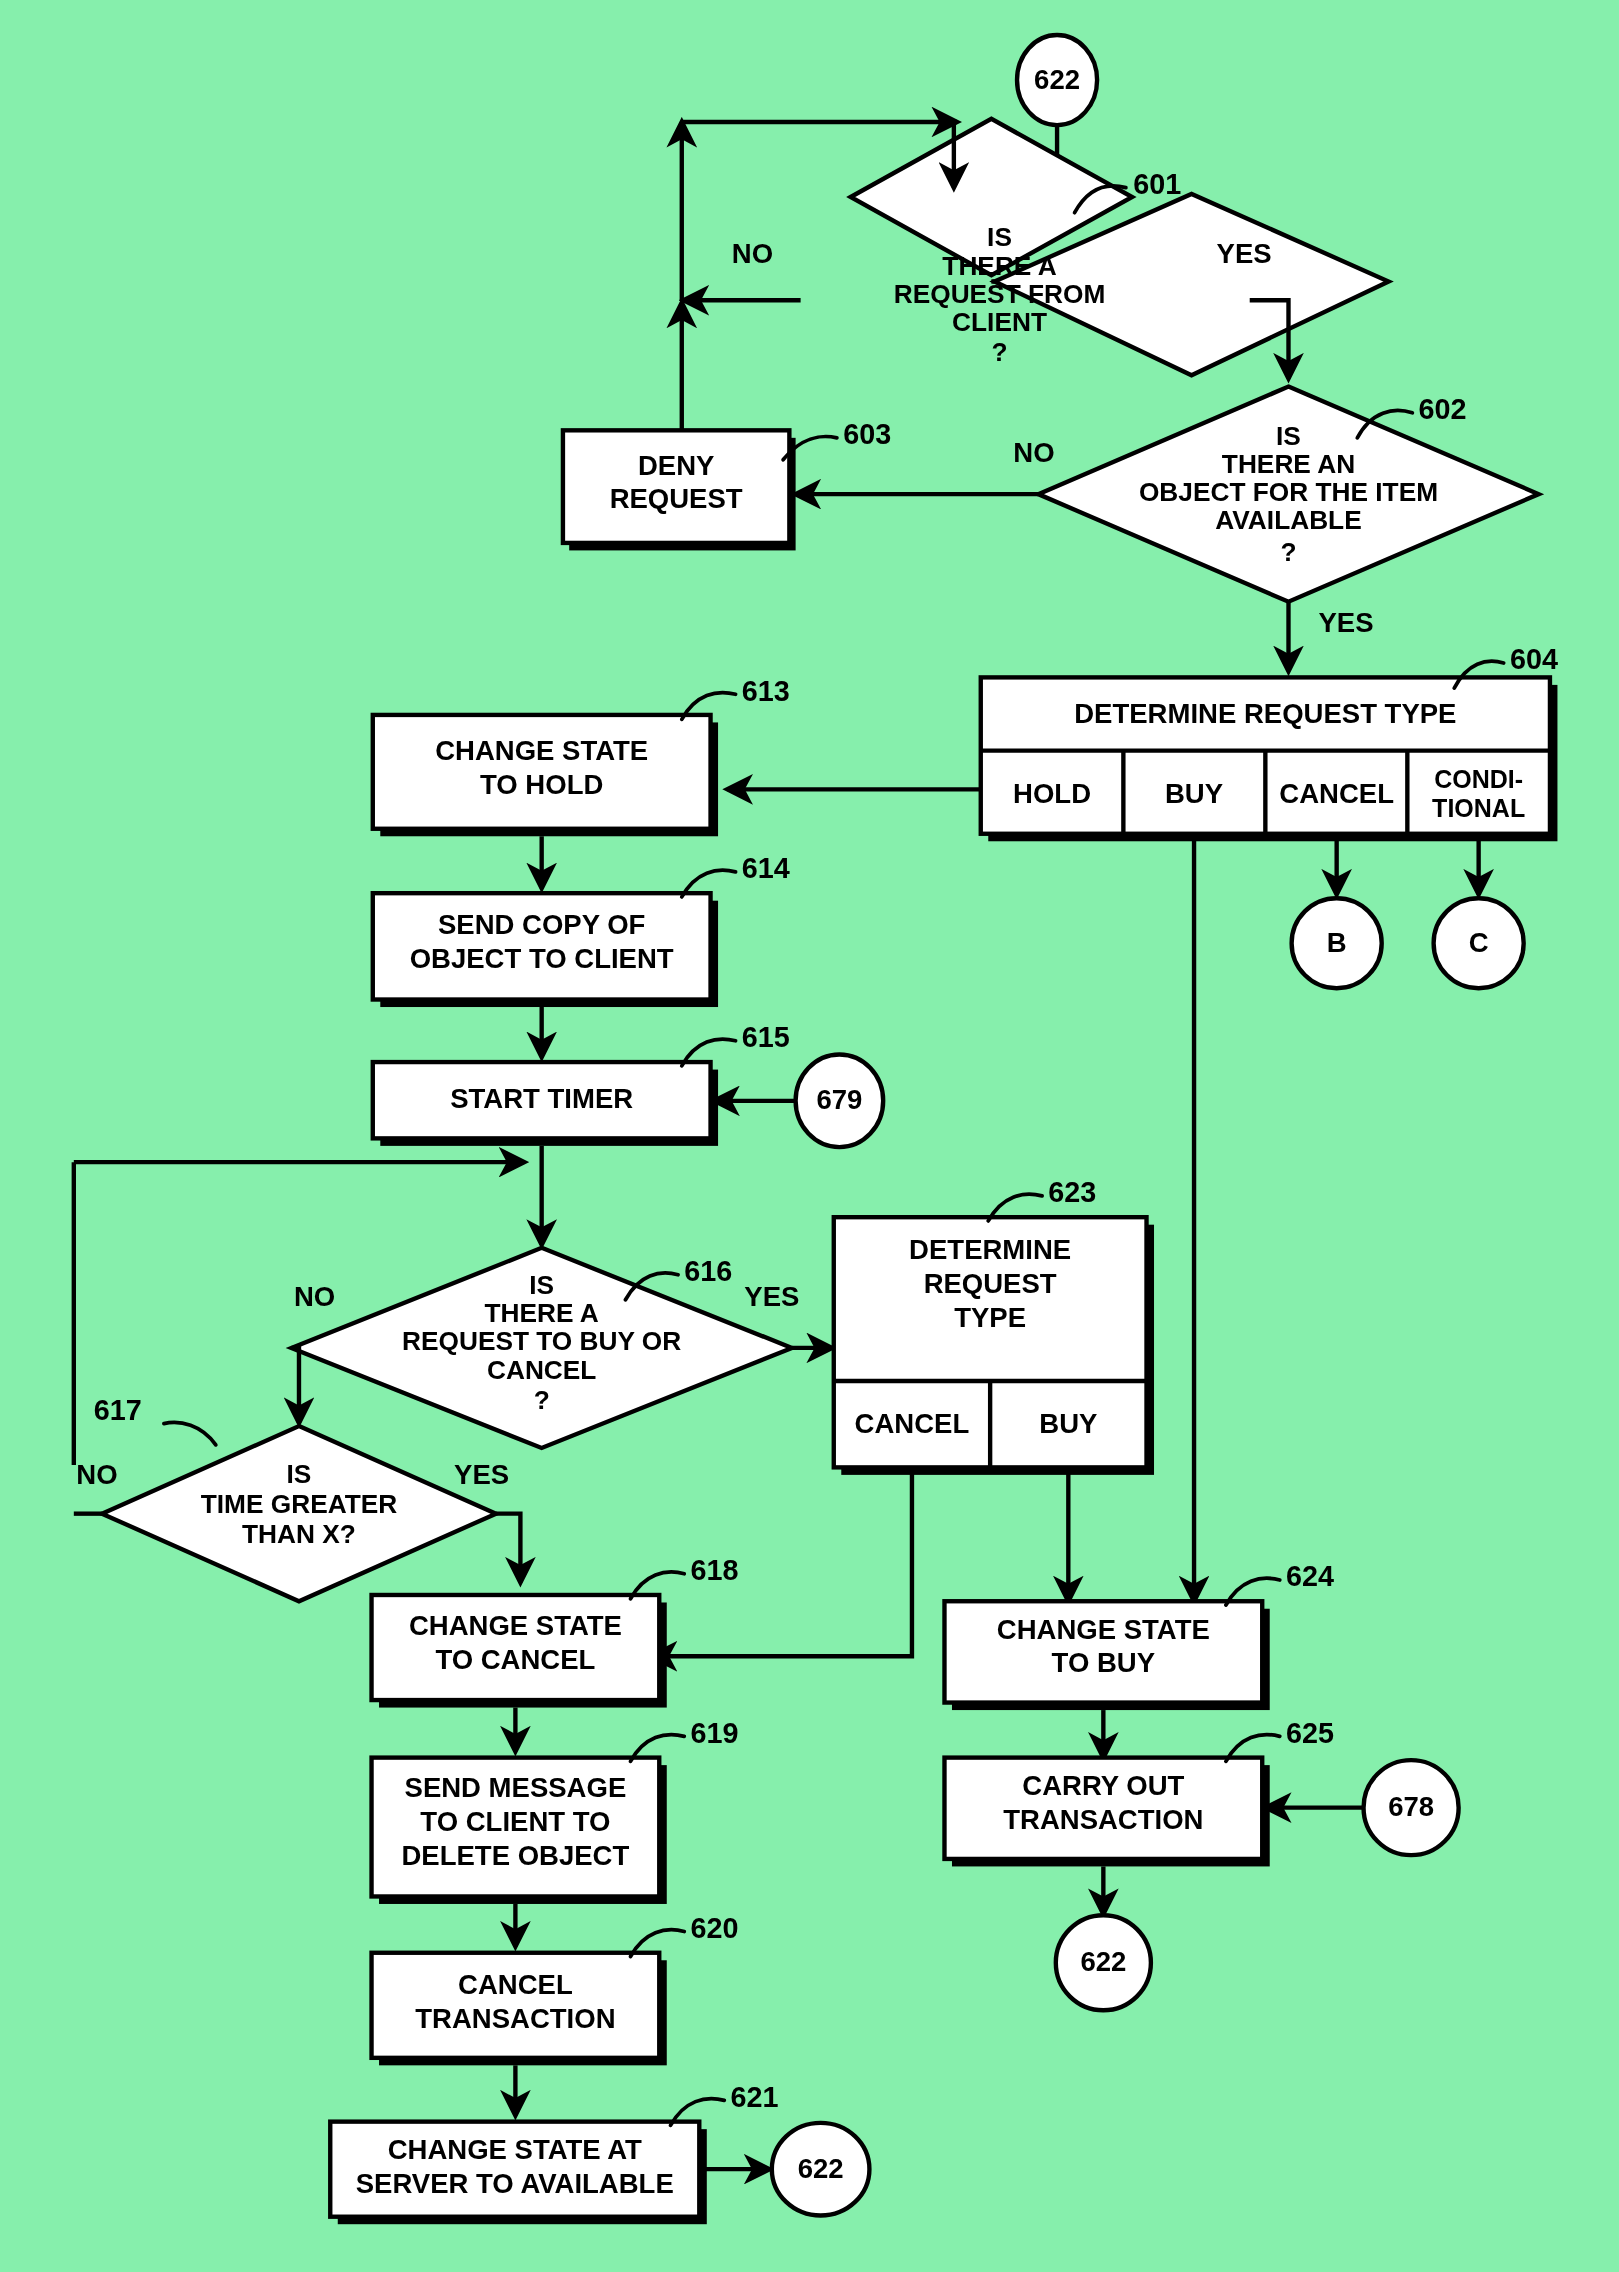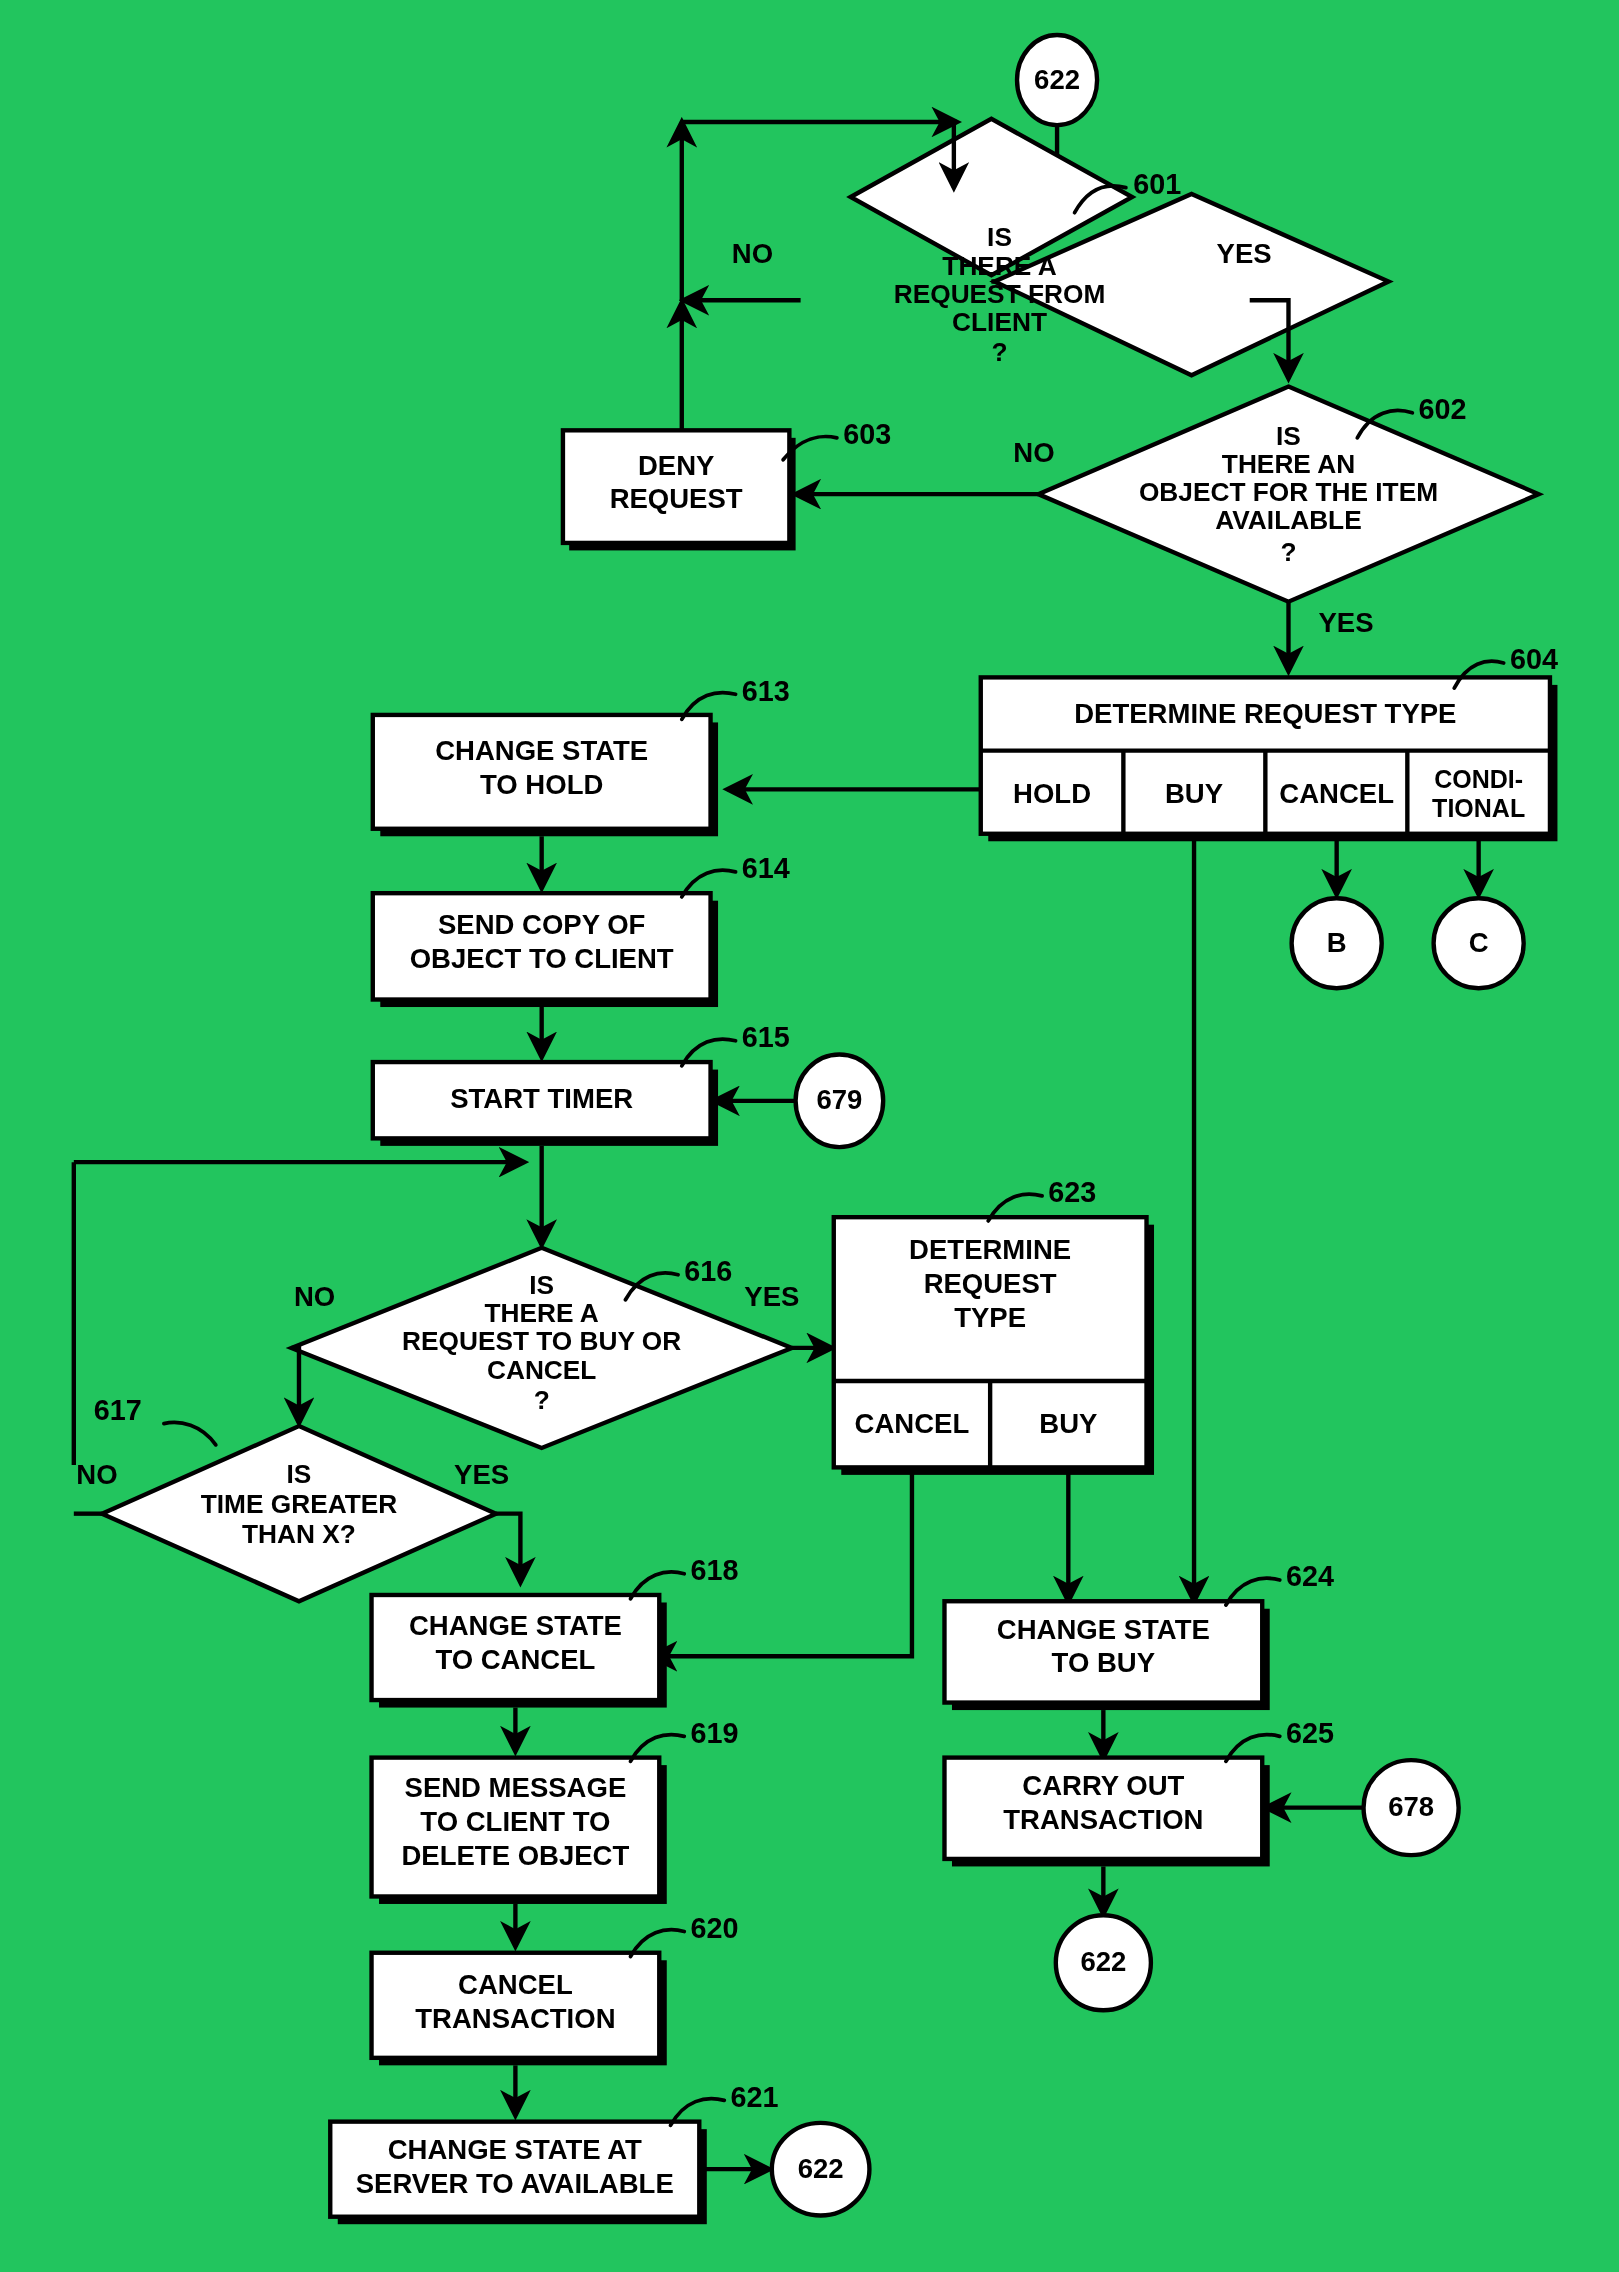--- a/index.html
+++ b/index.html
@@ -1,17 +1,17 @@
 <!DOCTYPE html>
 <html style="font-size:10px"><head>
 <meta charset="utf-8">
 <style>
   html,body{margin:0;padding:0;background:#ffffff;}
   body{width:1620px;height:2273px;font-family:"Liberation Sans",sans-serif;}
-  #sheet{position:relative;width:1620px;height:2273px;background:#22c55e;overflow:hidden;}
+  #sheet{position:relative;width:1620px;height:2273px;background:#86efac;overflow:hidden;}
   svg#fig{position:absolute;left:0;top:0;width:1620px;height:2273px;}
   .nodeText{font-family:"Liberation Sans",sans-serif;font-weight:700;fill:#000;text-anchor:middle;dominant-baseline:middle;}
   .t44{font-size:44px;}
   .t42{font-size:42px;}
   .t40{font-size:40px;}
   .refnum{font-family:"Liberation Sans",sans-serif;font-weight:700;font-size:46px;fill:#000;text-anchor:start;}
   .yn{font-family:"Liberation Sans",sans-serif;font-weight:700;font-size:44px;fill:#000;}
   .circText{font-family:"Liberation Sans",sans-serif;font-weight:700;font-size:44px;fill:#000;text-anchor:middle;dominant-baseline:middle;}
   .boxshape{fill:#fff;stroke:#000;stroke-width:7;}
   .shadow{fill:#000;}

